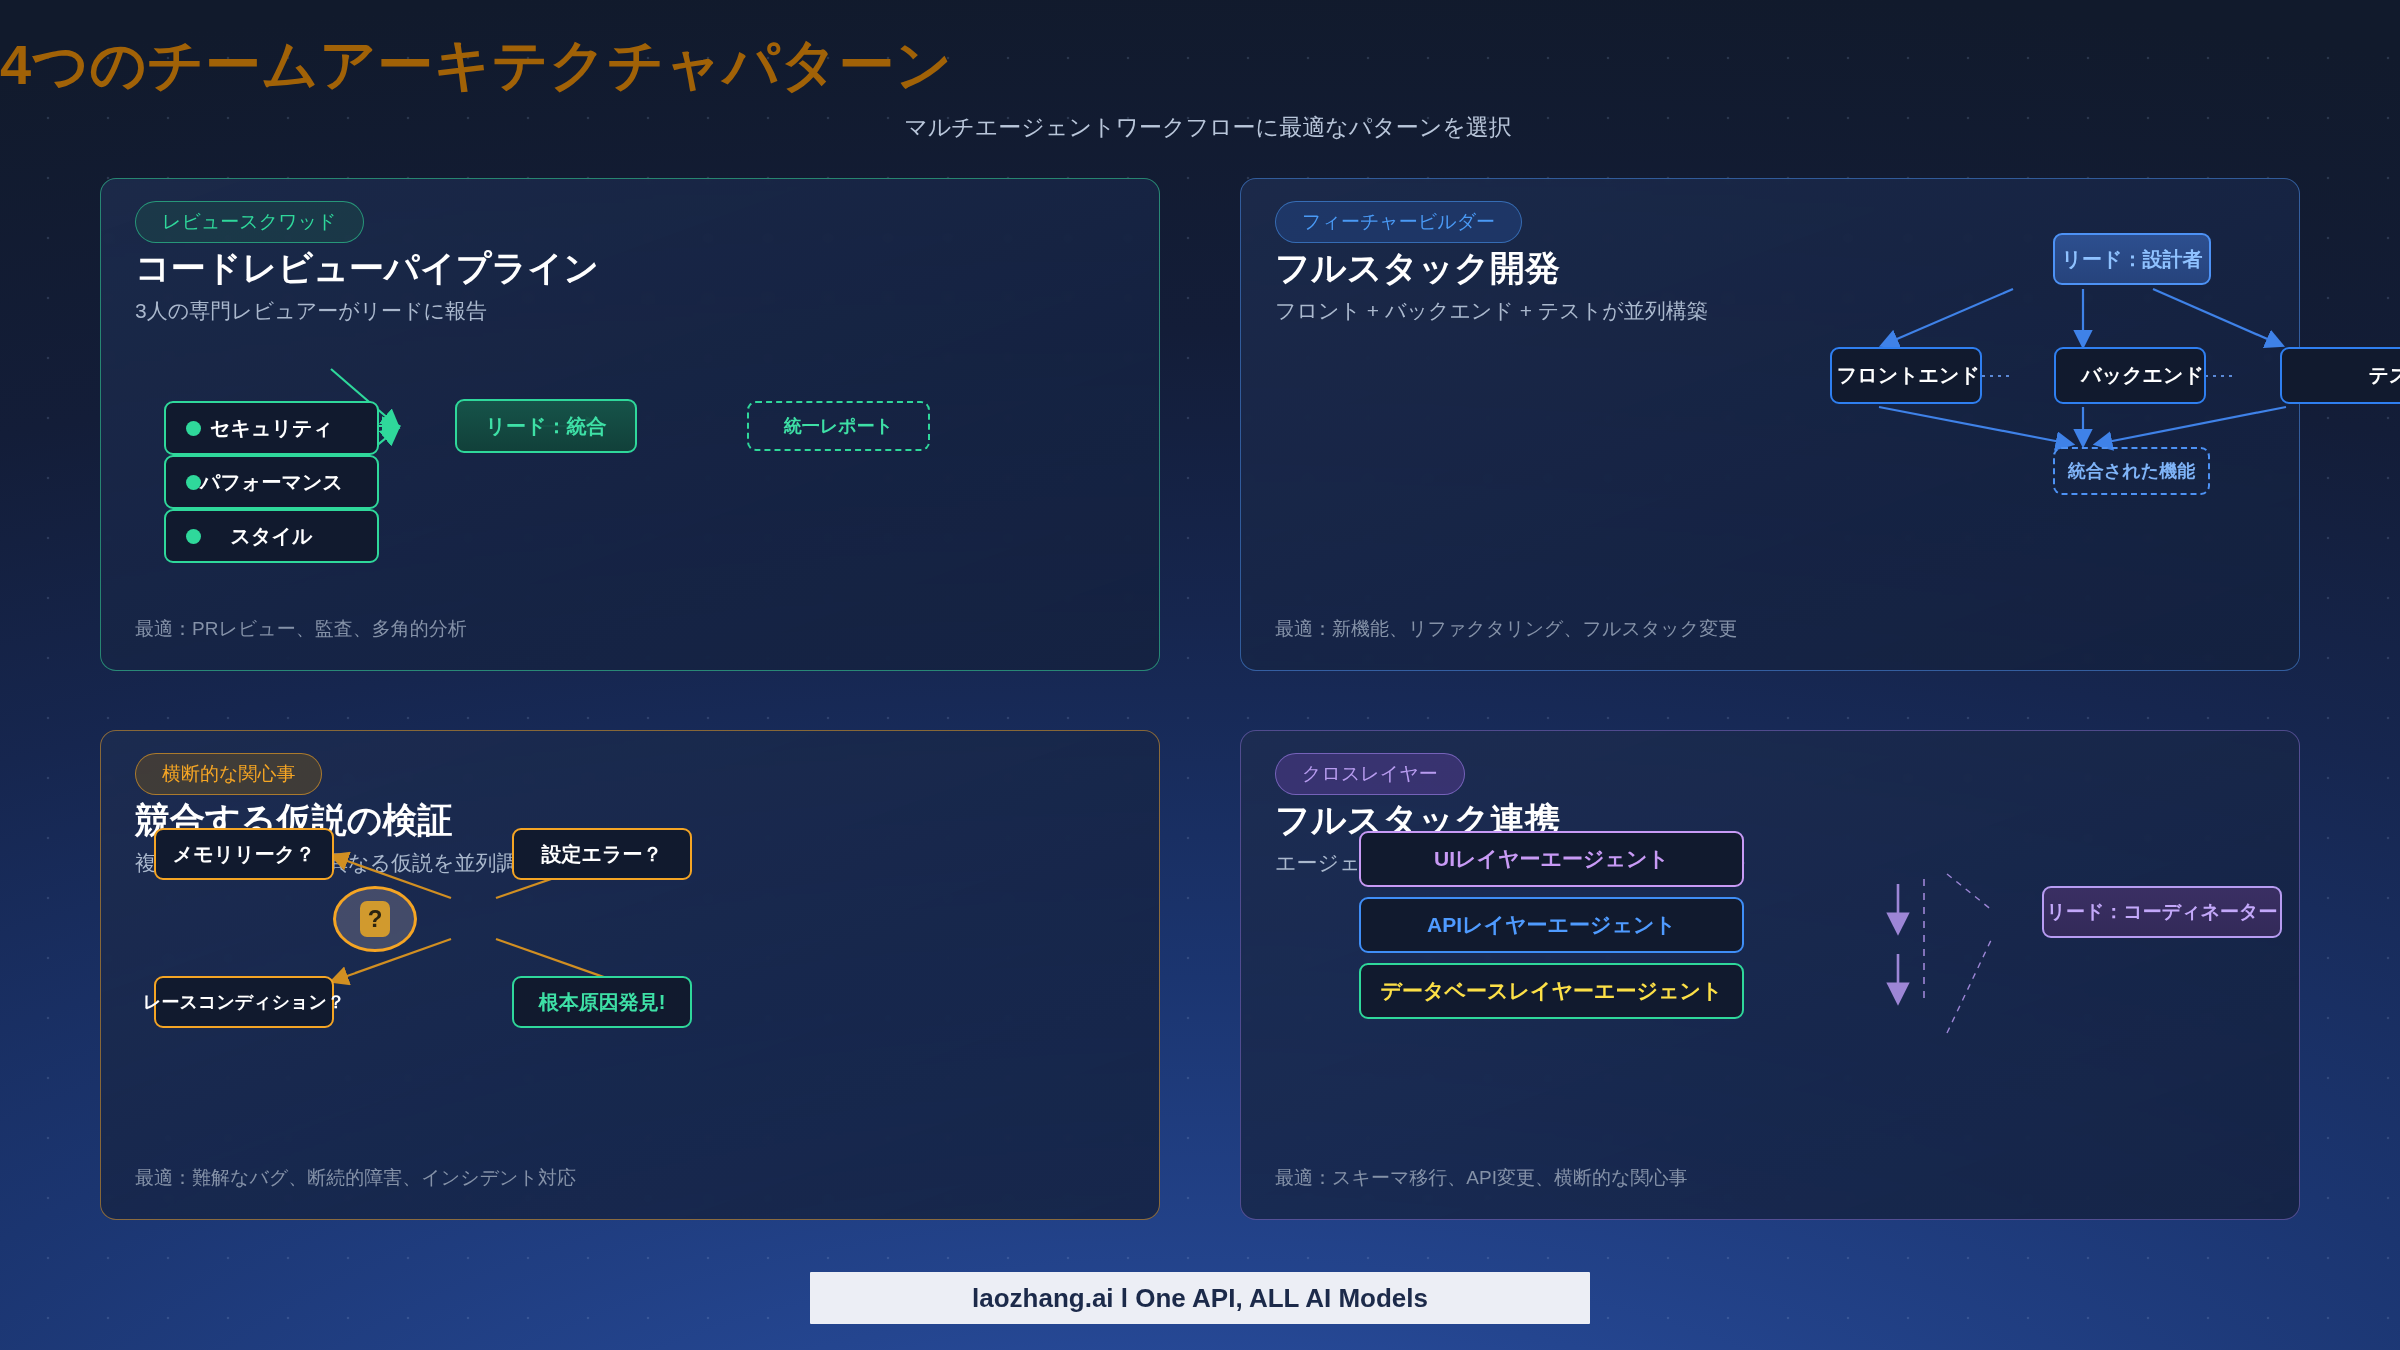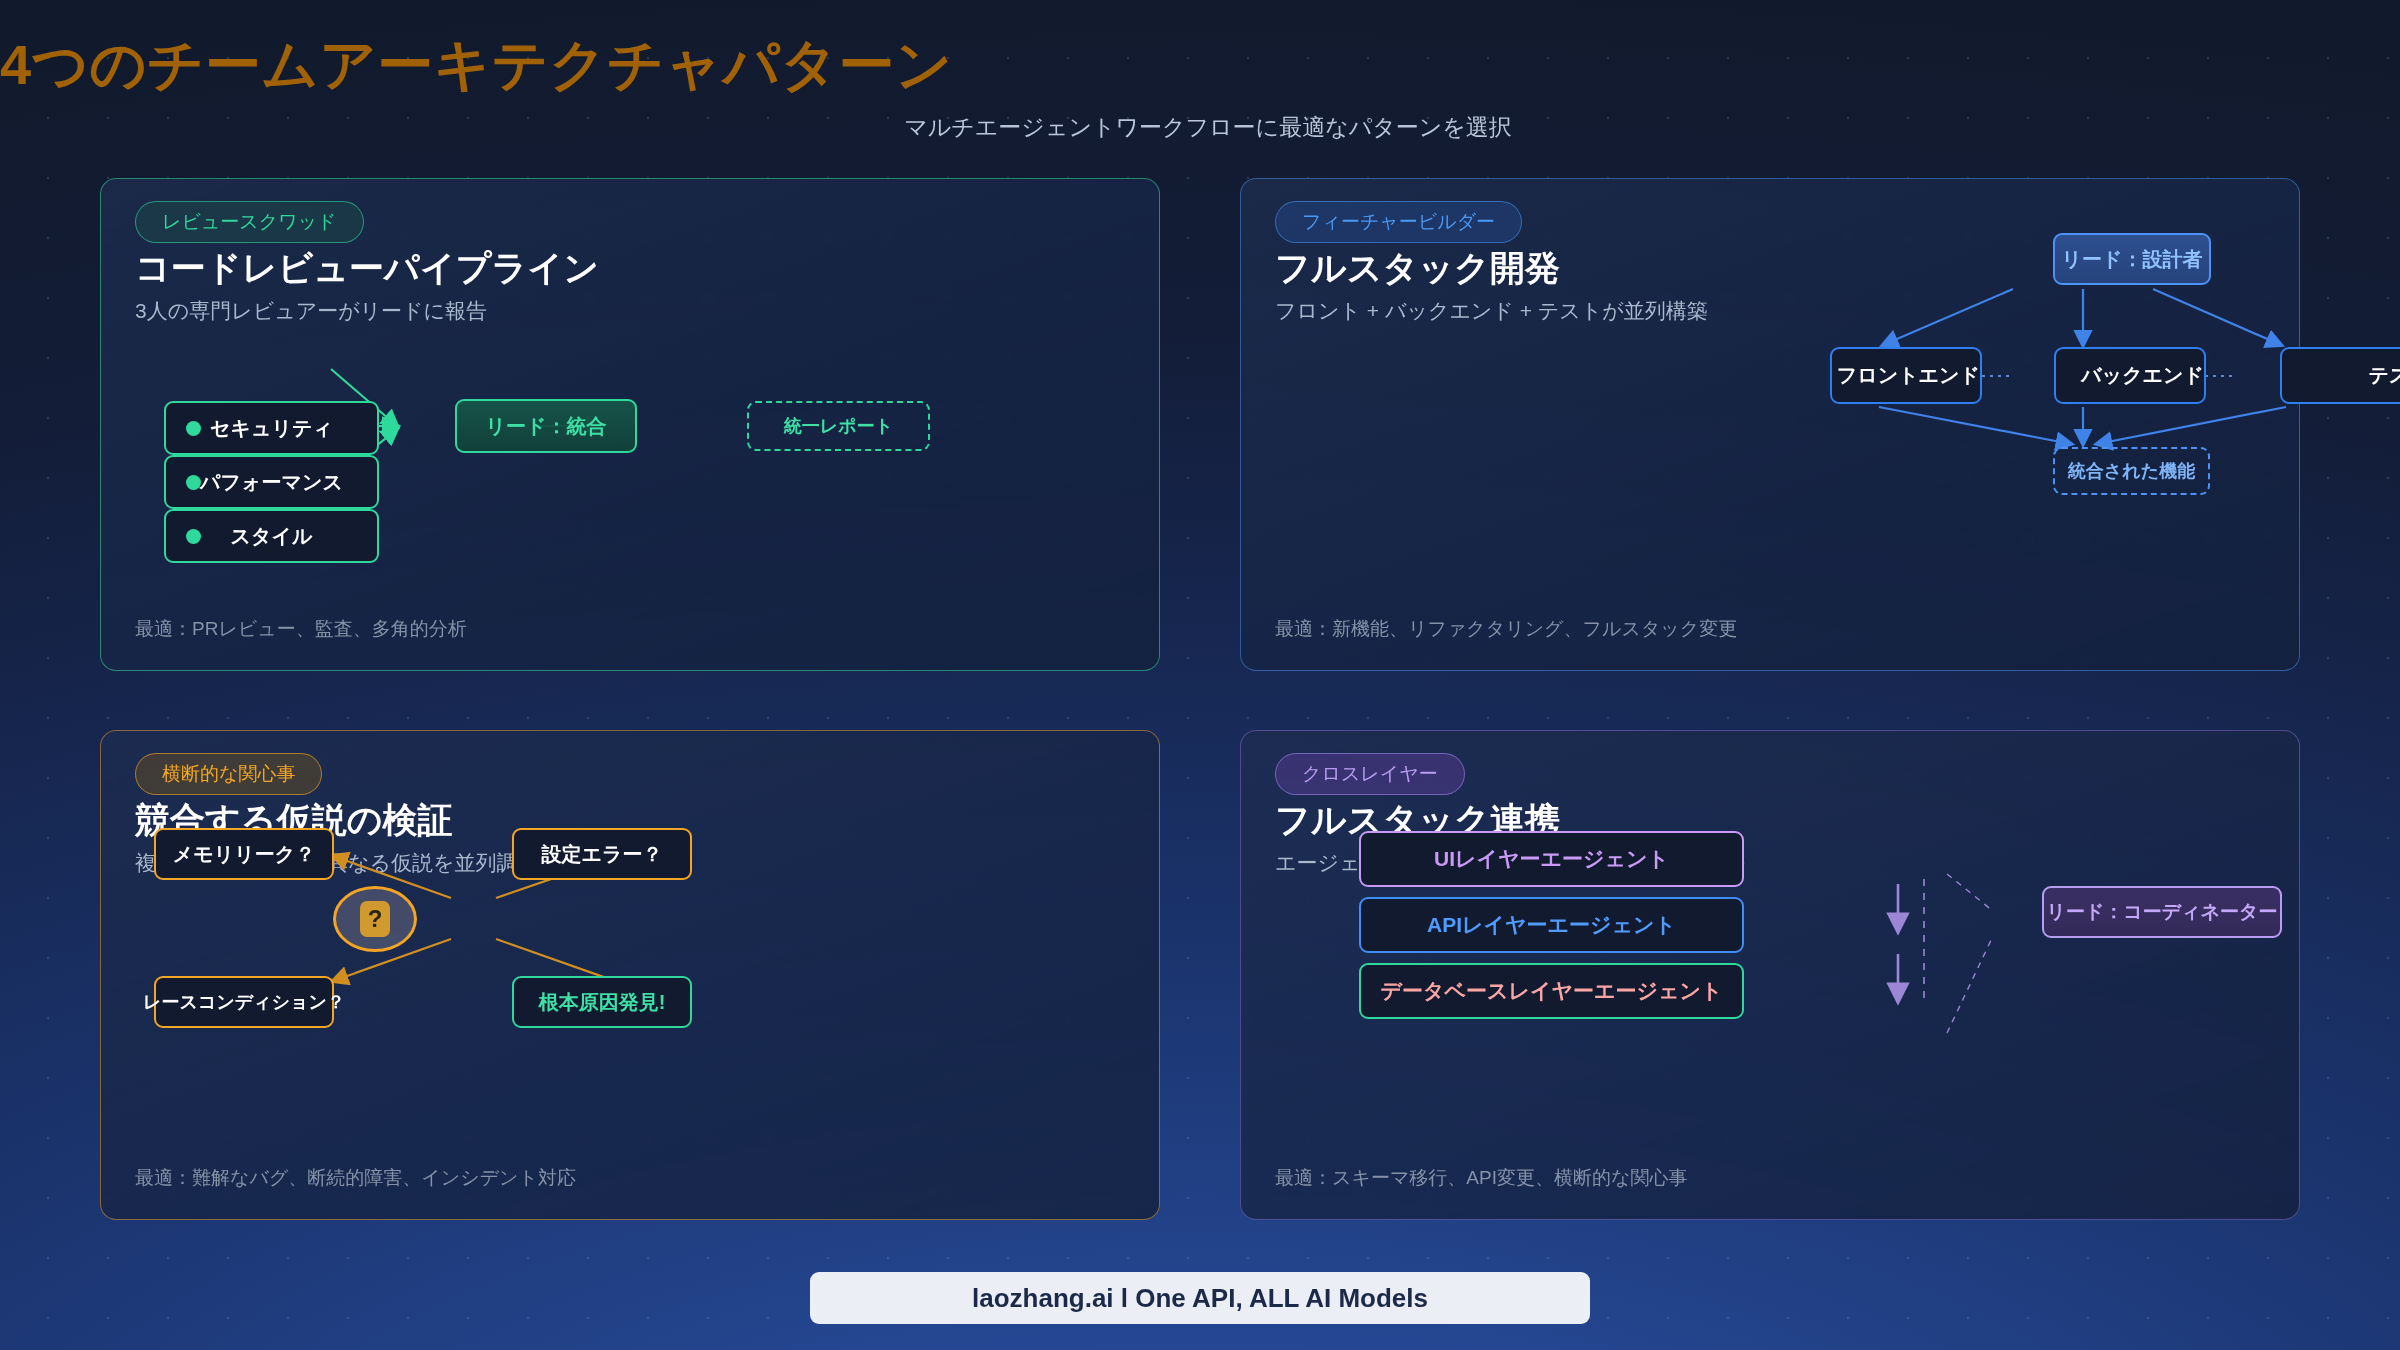--- a/index.html
+++ b/index.html
@@ -121,31 +121,31 @@
   .q-chip {
     width: 30px; height: 36px; border-radius: 7px;
     background: #d19a2e; color: #2b2410;
     display: flex; align-items: center; justify-content: center;
     font-size: 24px; font-weight: 700;
   }
 
   
   .n-ui  { border: 2px solid #c89af5; color: #c89af5; background: #111a2e; }
   .n-api { border: 2px solid #3f8ef7; color: #4f9bff; background: #111a2e; }
-  .n-db  { border: 2px solid #2fd89b; color: #fca5a5; background: #111a2e; text-align: center; }
+  .n-db  { border: 2px solid #2fd89b; color: #fde047; background: #111a2e; text-align: center; }
   .n-coord {
     border: 2px solid #b79cf2; color: #c3a8fa;
     background: linear-gradient(180deg, #3a2f63 0%, #332a59 100%);
     font-weight: 600; font-size: 19px;
   }
 
   
   .footer-bar {
     position: absolute; left: 810px; top: 1272px; width: 780px; height: 52px;
-    background: #eceef5; border-radius: 9px;
+    background: #eceef5; border-radius: 1px;
     display: flex; align-items: center; justify-content: center;
     color: #1c2a4a; font-size: 26px; font-weight: 700;
   }
 </style>
 </head>
 <body>
 
 <div id="wrap">
   <div id="dots"></div>
 

